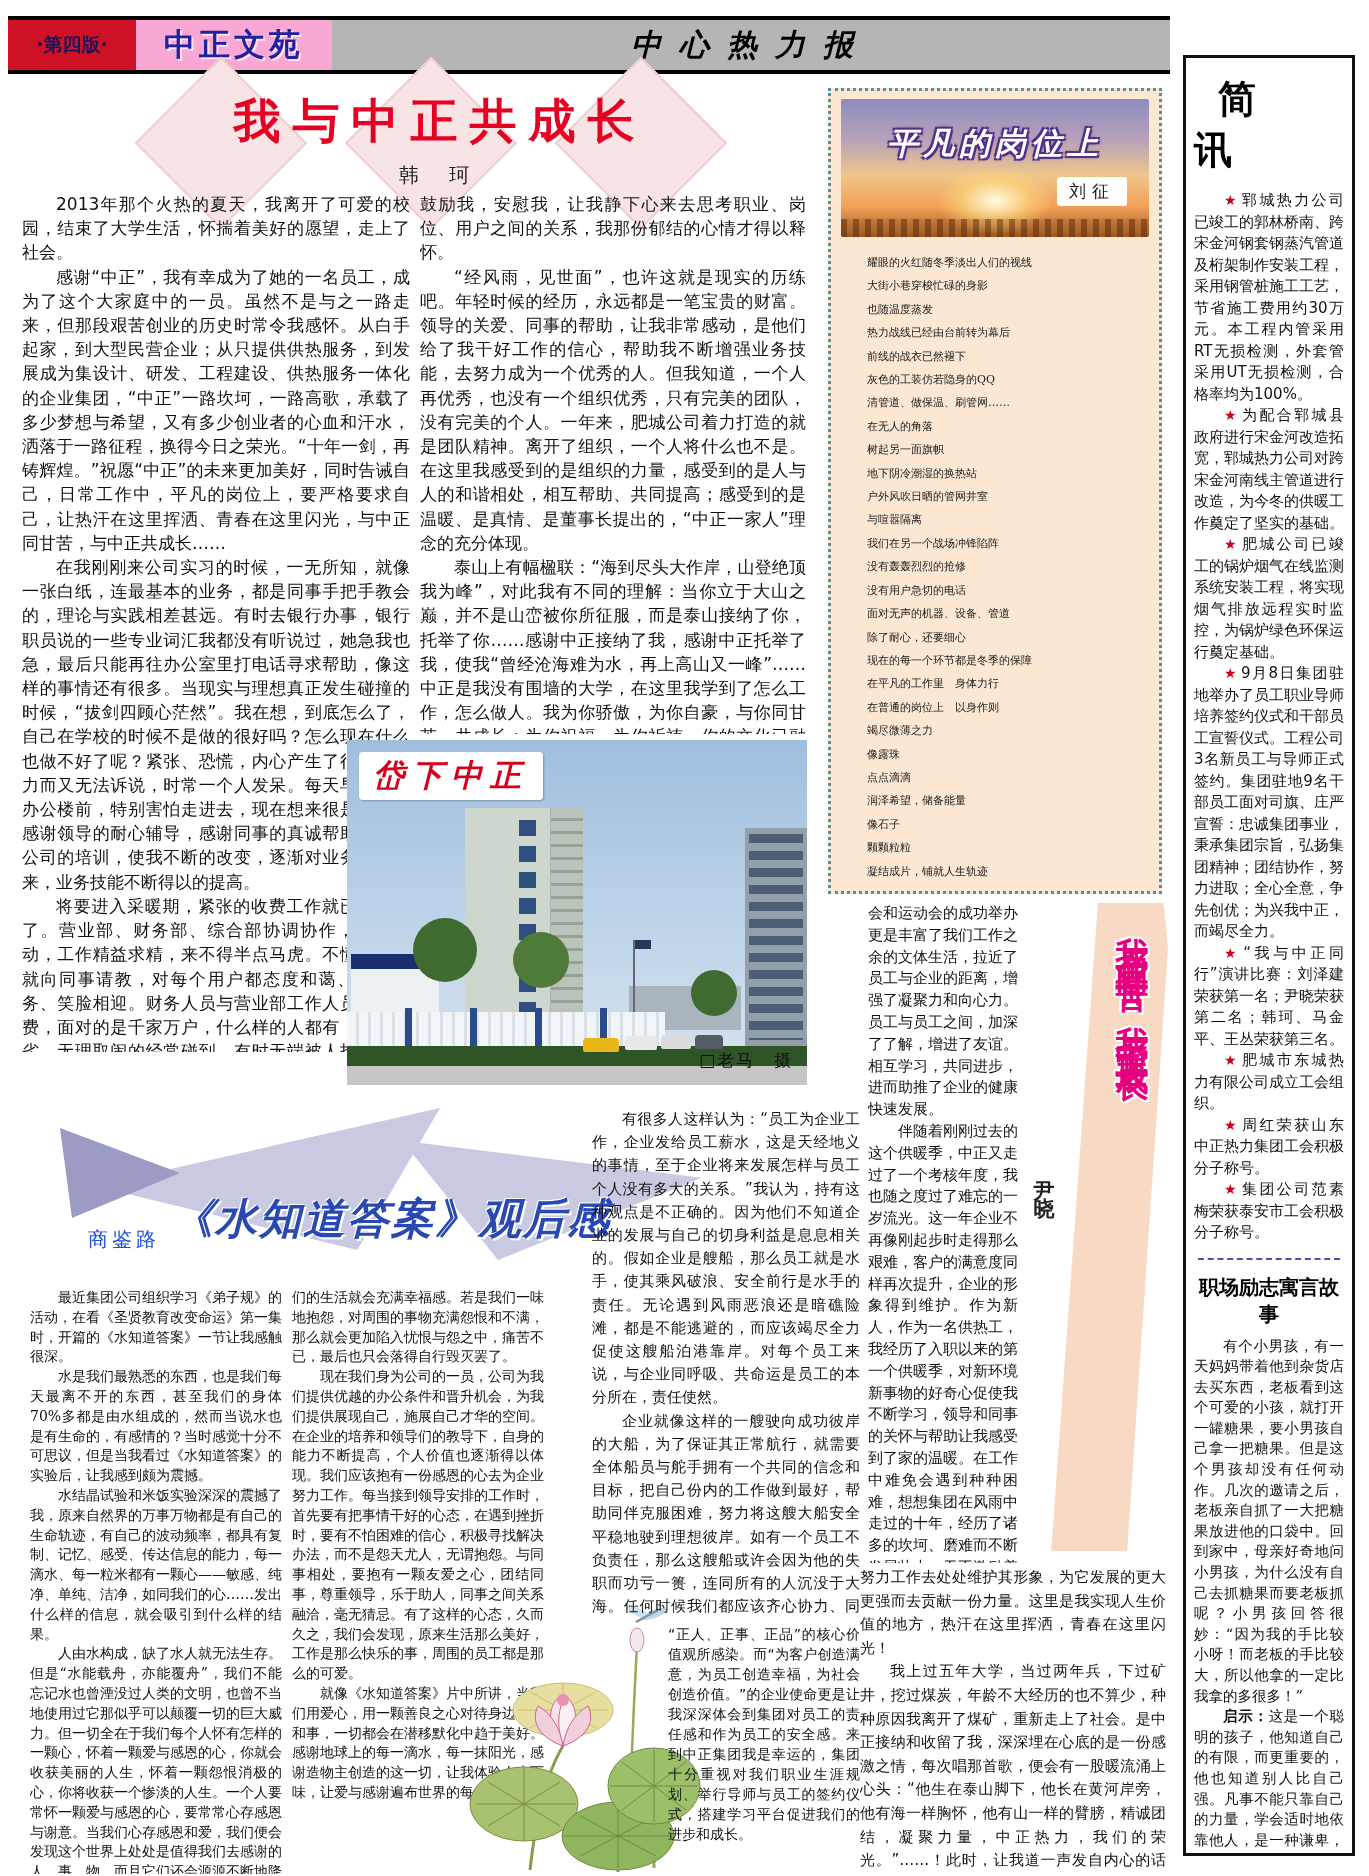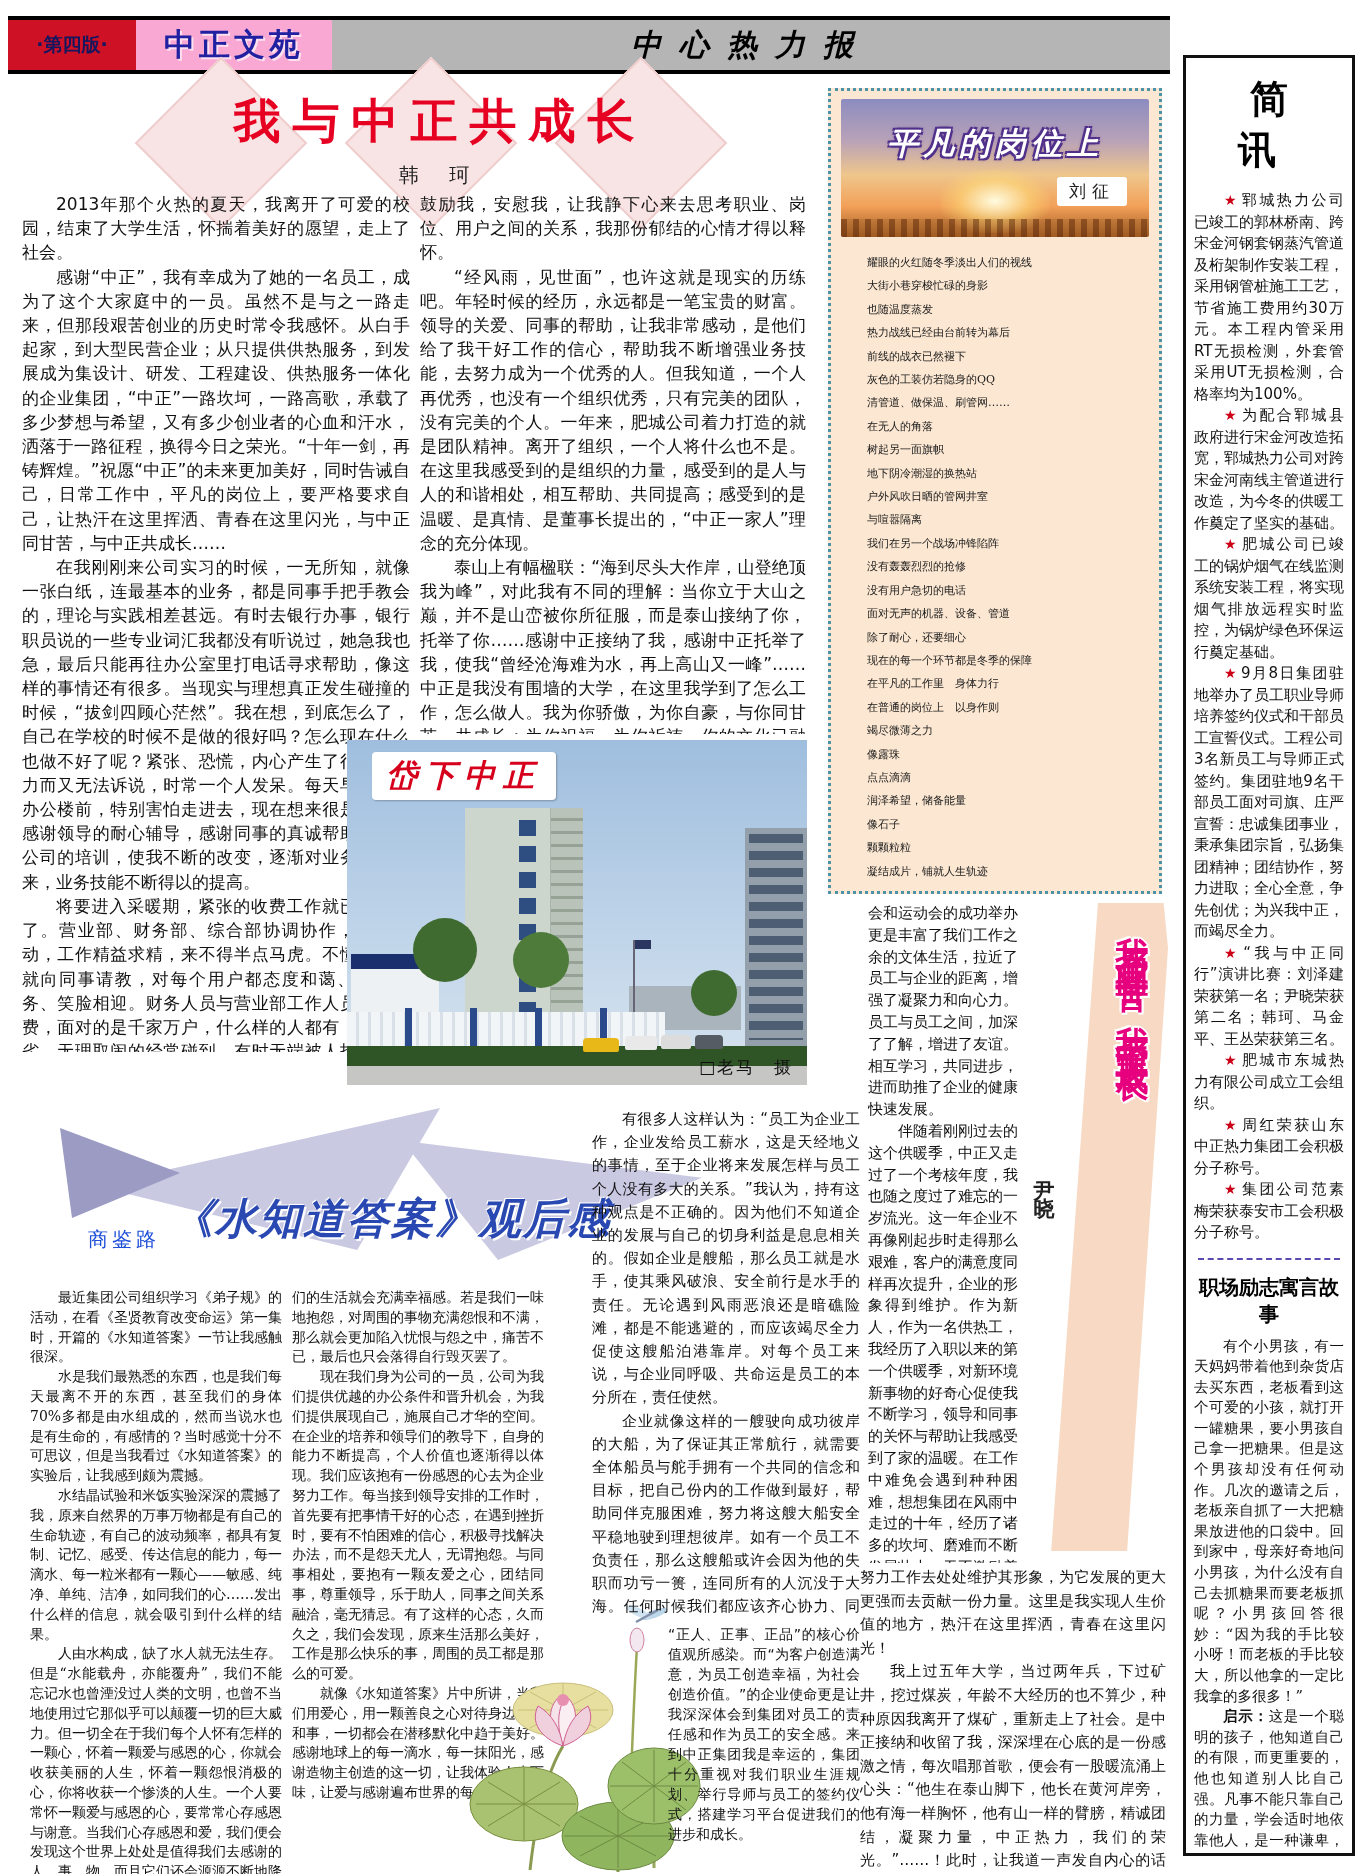--- a/index.html
+++ b/index.html
@@ -47,21 +47,21 @@
   .poem-title{position:absolute;left:0;top:24px;width:100%;text-align:center;color:#fff;
     font-size:31px;font-weight:bold;letter-spacing:5px;font-family:"DejaVu Serif",serif;font-style:italic;
     text-shadow:2px 2px 0 #50308a,-2px -2px 0 #50308a,2px -2px 0 #50308a,-2px 2px 0 #50308a,0 0 4px #50308a;}
   .poem-author{position:absolute;right:22px;top:78px;background:#fff;color:#222;font-size:17px;
     padding:3px 12px;border-radius:3px;letter-spacing:6px;}
   .poem-lines{padding:10px 6px 0 36px;font-size:11px;line-height:23.4px;color:#1a1a1a;
     font-family:"DejaVu Serif",serif;}
   
   .photo{position:absolute;left:347px;top:740px;width:460px;height:345px;overflow:hidden;
     background:linear-gradient(180deg,#9fbede 0%,#c2d6ea 60%,#d8e4ee 100%);}
-  .ph-label{position:absolute;left:25px;top:12px;background:#fff;padding:3px 14px;border-radius:4px;
+  .ph-label{position:absolute;left:12px;top:12px;background:#fff;padding:3px 14px;border-radius:4px;
     color:#d6001c;font-size:31px;font-weight:bold;letter-spacing:8px;
     font-family:"DejaVu Serif",serif;font-style:italic;box-shadow:1px 1px 2px rgba(0,0,0,.25);}
   .bld-main{position:absolute;left:118px;top:68px;width:118px;height:238px;
     background:linear-gradient(90deg,#cdd6cd 0 72%,#aab4aa 72% 100%);}
   .b1-win{position:absolute;left:54px;top:12px;width:17px;height:214px;
     background:repeating-linear-gradient(180deg,#2e4d80 0 16px,rgba(0,0,0,0) 16px 26px);}
   .b1-side{position:absolute;right:0;top:0;width:32px;height:100%;
     background:repeating-linear-gradient(180deg,#b9c3b9 0 10px,#97a297 10px 13px);}
   .bld-right{position:absolute;left:398px;top:88px;width:62px;height:218px;background:#93a0ab;}
   .b2-win{position:absolute;left:4px;top:6px;width:54px;height:206px;
@@ -79,21 +79,21 @@
     background:repeating-linear-gradient(90deg,#f2f5f8 0 9px,#d9e0e8 9px 12px);}
   .fence-posts{position:absolute;left:0;top:268px;width:318px;height:52px;
     background:repeating-linear-gradient(90deg,rgba(0,0,0,0) 0 58px,#2a4a8c 58px 65px);}
   .hedge{position:absolute;left:0;top:306px;width:460px;height:24px;background:#2f5526;}
   .road{position:absolute;left:0;top:326px;width:460px;height:19px;background:#c6c6c4;}
   .car{position:absolute;height:14px;border-radius:4px 4px 2px 2px;}
   .car-y{left:236px;top:298px;width:36px;background:#e8b818;}
   .car-w1{left:278px;top:296px;width:32px;background:#e9e9e9;}
   .car-w2{left:314px;top:295px;width:30px;background:#dcdcdc;}
   .car-d{left:348px;top:295px;width:28px;background:#555c64;}
-  .ph-caption{position:absolute;right:14px;bottom:6px;font-size:17px;color:#101010;letter-spacing:2px;}
+  .ph-caption{position:absolute;right:14px;bottom:13px;font-size:17px;color:#101010;letter-spacing:2px;}
   
   .tri{position:absolute;background:#c9c9e2;}
   .tri1{left:95px;top:1108px;width:345px;height:142px;clip-path:polygon(0 55%,100% 0,76% 100%);}
   .tri2{left:402px;top:1118px;width:300px;height:142px;clip-path:polygon(0 16%,100% 42%,32% 100%);}
   .tri3{left:60px;top:1128px;width:120px;height:90px;background:#9b9bc4;clip-path:polygon(0 0,100% 50%,10% 100%);}
   .water-title{position:absolute;left:88px;top:1184px;width:592px;margin:7px;text-align:center;
     font-size:42px;font-weight:bold;color:#2948b1;font-family:"DejaVu Serif",serif;font-style:italic;
     letter-spacing:2px;text-shadow:2px 2px 0 #fff,-1px -1px 0 #fff;}
   .water-author{position:absolute;left:88px;top:1226px;width:592px;font-size:20px;
     letter-spacing:4px;color:#1d4ed8;}
@@ -112,21 +112,21 @@
     clip-path:polygon(52% 0,97% 0,100% 7%,72% 100%,20% 100%);}
   .ribbon-title{position:absolute;top:8px;right:14px;height:636px;writing-mode:vertical-rl;
     text-orientation:upright;font-size:33px;font-weight:bold;color:#e6007e;letter-spacing:7px;
     font-family:"DejaVu Serif",serif;
     text-shadow:-2px 0 #fff,2px 0 #fff,0 -2px #fff,0 2px #fff,-2px -2px #fff,2px 2px #fff;}
   .ribbon-author{position:absolute;top:262px;left:8px;writing-mode:vertical-rl;text-orientation:upright;
     font-size:21px;font-weight:bold;color:#222;letter-spacing:16px;}
   
   .sidebar{position:absolute;left:1183px;top:55px;width:172px;height:1801px;border:3px solid #111;
     box-sizing:border-box;padding:12px 8px;overflow:hidden;background:#fff;}
-  .sb-title{margin:4px 0 14px 0;text-align:center;font-size:38px;font-weight:bold;
+  .sb-title{margin:4px 0 14px 0;text-align:left;font-size:38px;font-weight:bold;
     letter-spacing:24px;text-indent:24px;font-family:"DejaVu Serif",serif;color:#000;}
   .sb-items p{margin:0;font-size:15px;line-height:21.5px;text-align:justify;text-indent:2em;color:#111;}
   .star{color:#cc0016;margin-right:3px;font-size:14px;}
   .sb-divider{border:none;border-top:2px dashed #5a4bb0;margin:14px 4px;}
   .sb-story-title{margin:2px 0 8px 0;text-align:center;font-size:20px;font-weight:bold;color:#000;
     font-family:"DejaVu Serif",serif;}
   .sb-story p{margin:0;font-size:14.5px;line-height:20.6px;text-align:justify;text-indent:2em;
     font-family:"DejaVu Serif",serif;color:#111;}
   .sb-story b{font-weight:bold;}
 </style>

